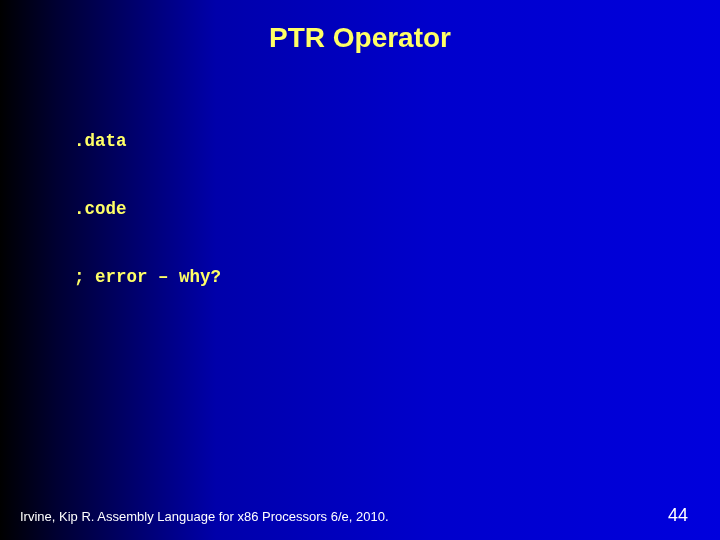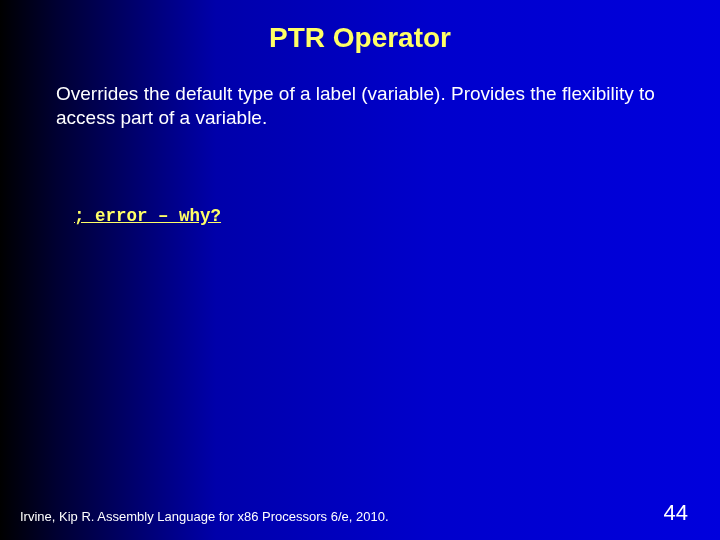--- a/index.html
+++ b/index.html
@@ -40,50 +40,50 @@
   }
   .code-row {
     display: flex;
   }
   .code-left {
     width: 300px;
     flex: 0 0 300px;
   }
   .code-right {
     flex: 1;
-    text-decoration: underline;
   }
   .code-gap {
     height: 22px;
   }
   .footer-left {
     position: absolute;
     left: 20px;
     bottom: 16px;
     font-size: 13px;
     color: #ffffff;
   }
   .footer-right {
     position: absolute;
     right: 32px;
     bottom: 14px;
-    font-size: 22px;
+    font-size: 18px;
     color: #ffffff;
   }
 </style>
 </head>
 <body>
 
 <div class="slide">
 
   <div class="title">PTR Operator</div>
 
-  <div class="body-text">Overrides the default type of a label (variable). Provides the flexibility to access part of a variable.</div>
 
   <div class="code-block">
+    <div class="code-row"><span class="code-left">.data</span></div>
+    <div class="code-row"><span class="code-left">.code</span></div>
     <div class="code-row">
       <span class="code-right">; error – why?</span>
     </div>
     <div class="code-gap"></div>
     
     
     
   </div>
 
   <div class="footer-left">Irvine, Kip R. Assembly Language for x86 Processors 6/e, 2010.</div>

